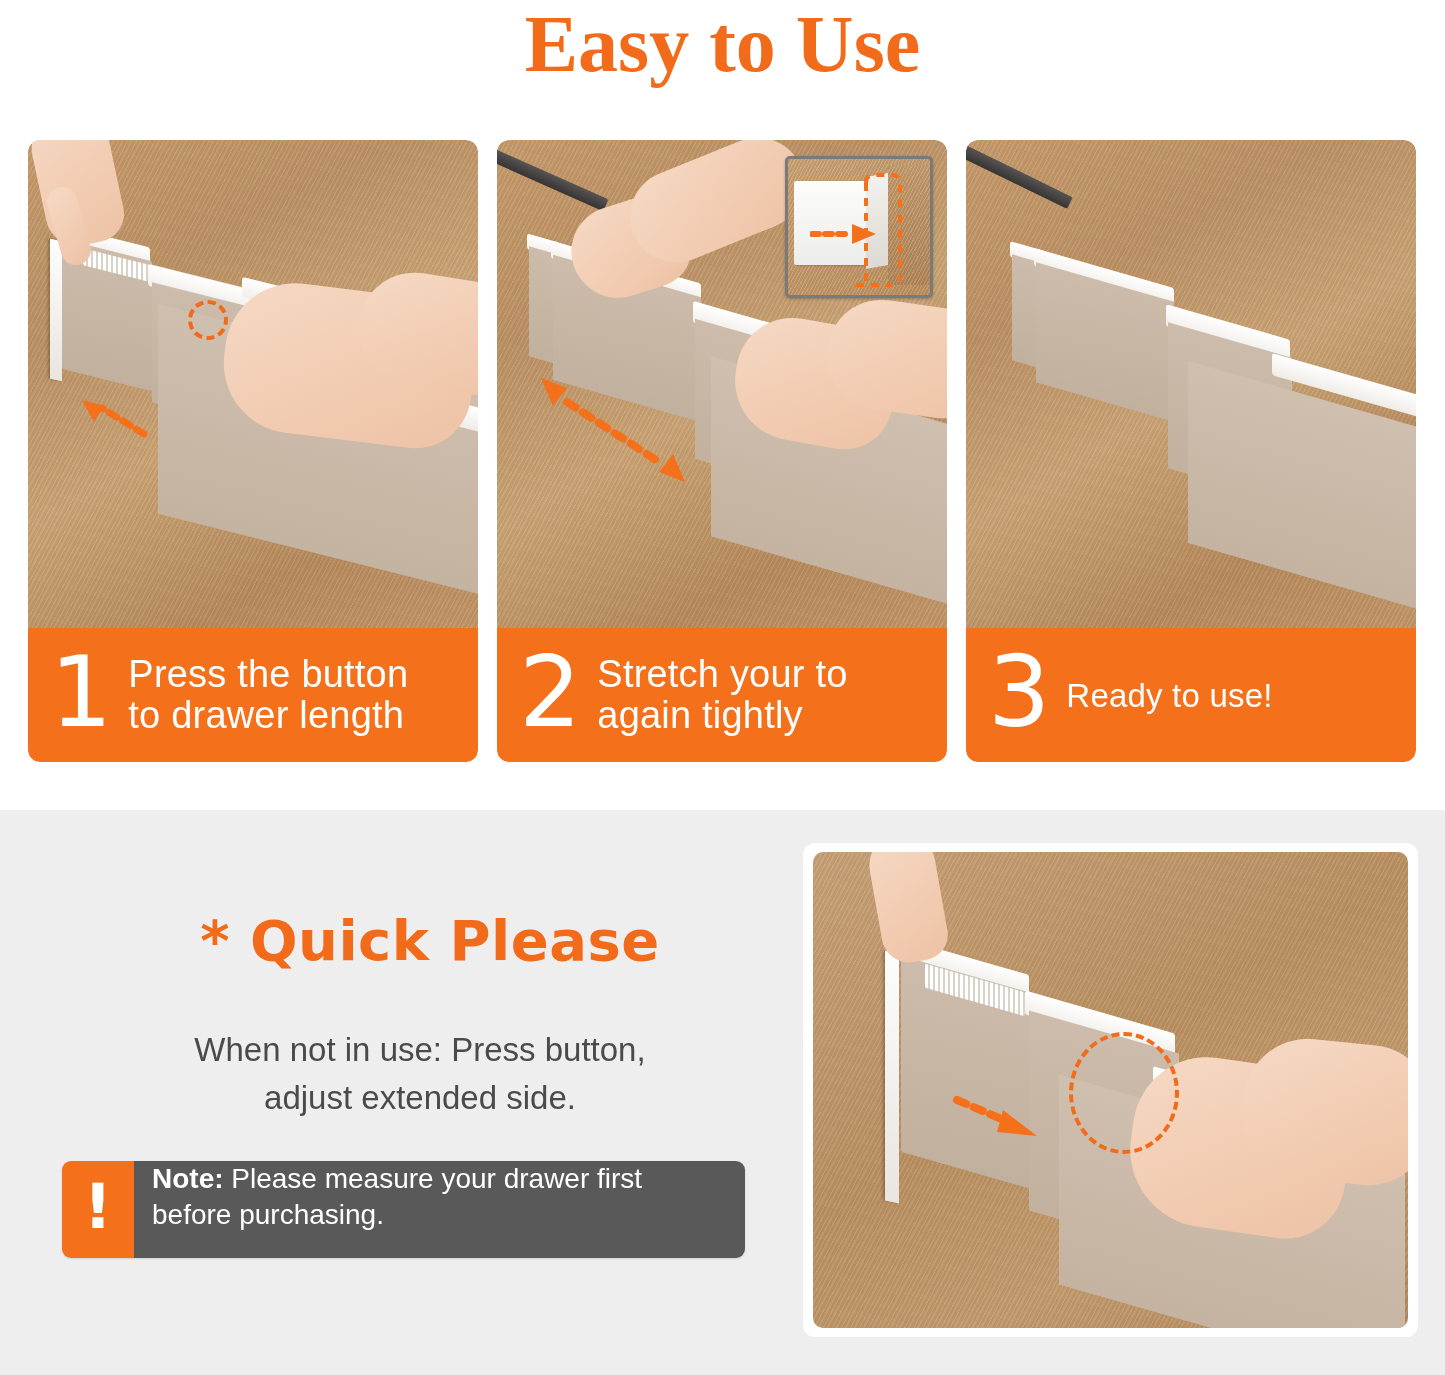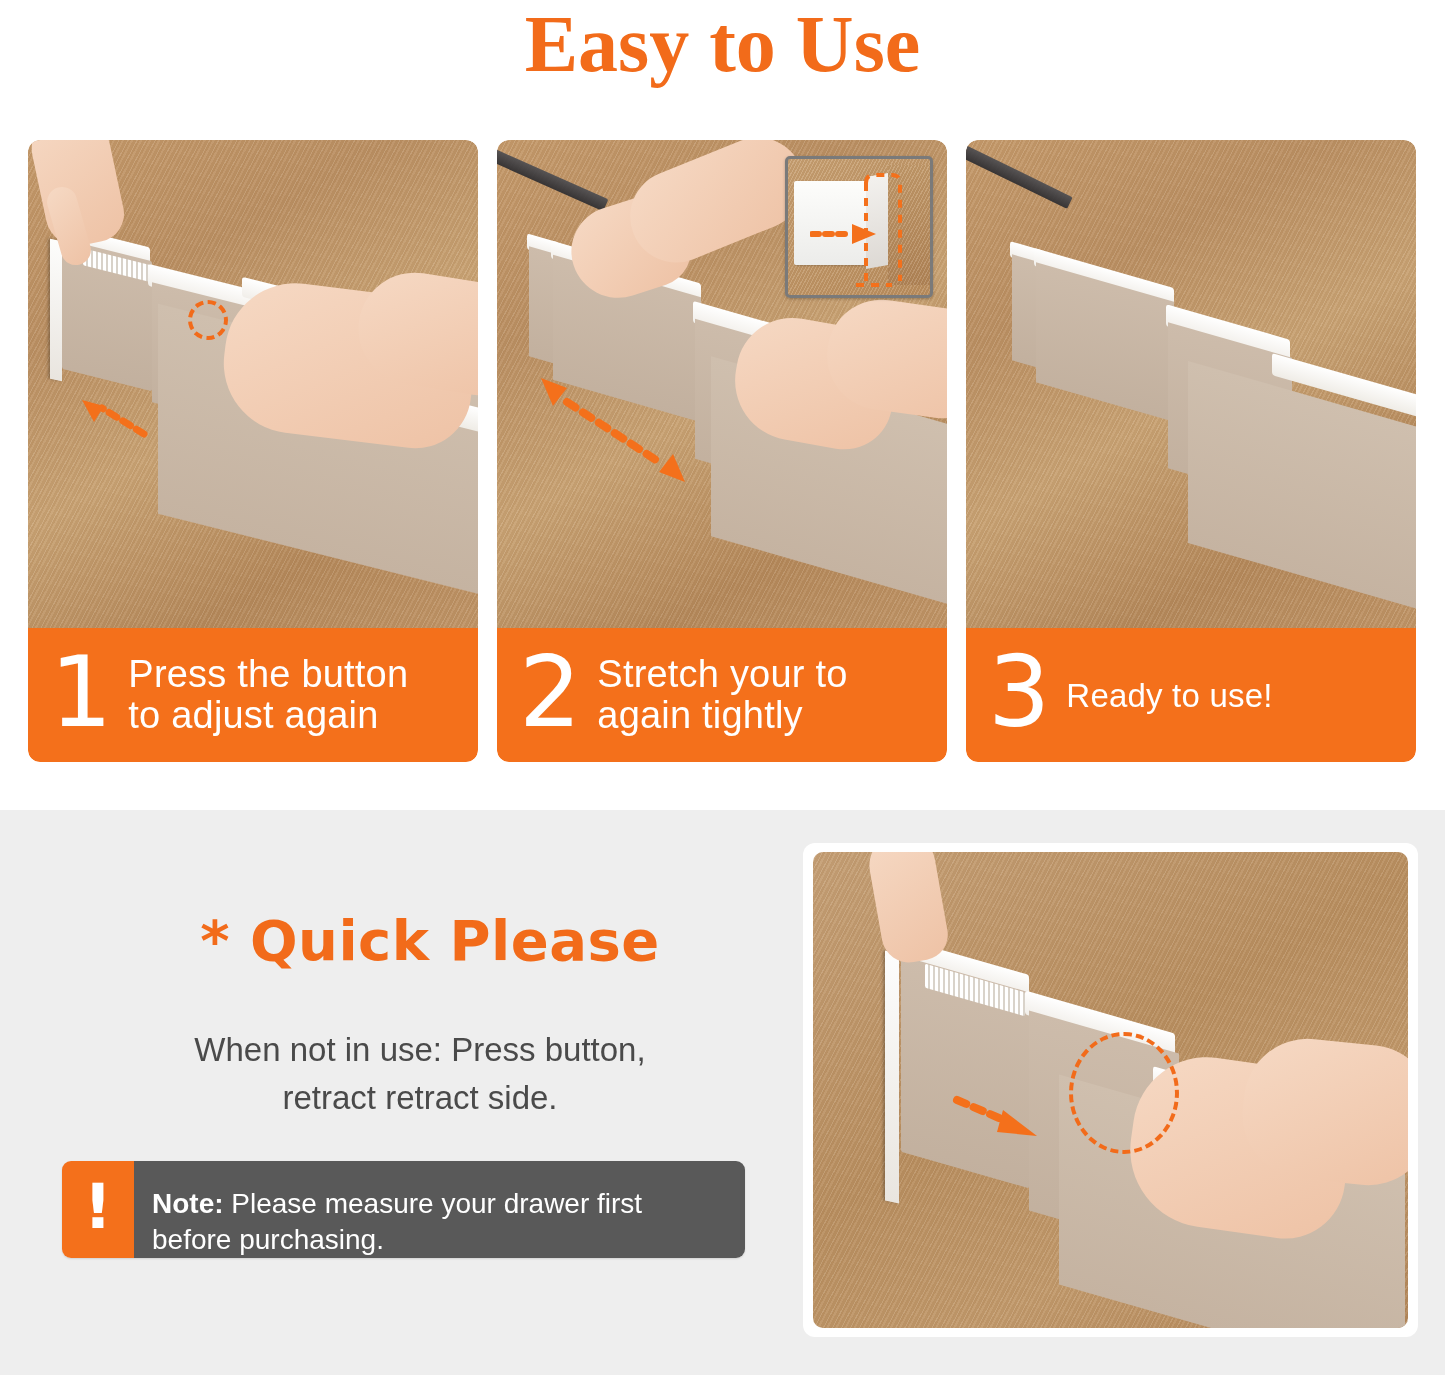--- a/index.html
+++ b/index.html
@@ -107,21 +107,21 @@
     box-shadow: 0 1px 2px rgba(0,0,0,.12);
   }
   .note-mark {
     width: 72px; background: #F4701B; color: #fff;
     display: flex; align-items: center; justify-content: center;
     font-size: 62px; font-weight: bold; line-height: 60px; padding-bottom: 6px;
     font-family: "DejaVu Sans", sans-serif;
   }
   .note-body {
     flex: 1; background: #595959; color: #fff;
-    display: flex; align-items: flex-end; padding: 0 16px 0 18px;
+    display: flex; align-items: flex-start; padding: 0 16px 0 18px;
     font-size: 28px; line-height: 36px;
   }
   .note-body b { font-weight: bold; }
 
   .removal-photo {
     position: absolute; left: 803px; top: 843px; width: 615px; height: 494px;
     border-radius: 12px; overflow: hidden; background: #fff;
   }
   .removal-photo-inner {
     position: absolute; left: 10px; top: 9px; width: 595px; height: 476px;
@@ -170,21 +170,21 @@
           <svg class="dash-arrow" style="left:50px; top:258px;" width="70" height="46" viewBox="0 0 70 46">
             <line x1="66" y1="36" x2="24" y2="10" stroke="#F4701B" stroke-width="7" stroke-dasharray="9 7" stroke-linecap="round"></line>
             <polygon points="4,2 26,8 16,24" fill="#F4701B"></polygon>
           </svg>
         </div>
 
         <div class="caption">
           <div class="step-num">1</div>
           <div class="step-text">
             <div>Press the button</div>
-            <div>to adjust again</div>
+            <div>to drawer length</div>
           </div>
         </div>
       </div>
 
       <div class="step-card">
         <div class="photo p2">
           <div class="rail" style="left:-10px; top:6px; width:130px; transform:rotate(24deg);"></div>
 
           <div class="div-top" style="left:30px; top:98px; width:32px; height:16px; transform:skewY(16deg); border-radius:3px;"></div>
           <div class="div-face" style="left:32px; top:110px; width:26px; height:110px; transform:skewY(16deg);"></div>
@@ -260,21 +260,21 @@
         </div>
       </div>
 
     </div>
   </div>
 
   <div class="bottom-section">
     <div class="removal-title">* Quick Please</div>
     <div class="removal-body">
       <div>When not in use: Press button,</div>
-      <div>retract retract side.</div>
+      <div>adjust extended side.</div>
     </div>
   </div>
 
   <div class="note-banner">
     <div class="note-mark">!</div>
     <div class="note-body">
       <span><b>Note:</b><span> Please measure your drawer first before purchasing.</span></span>
     </div>
   </div>
 

